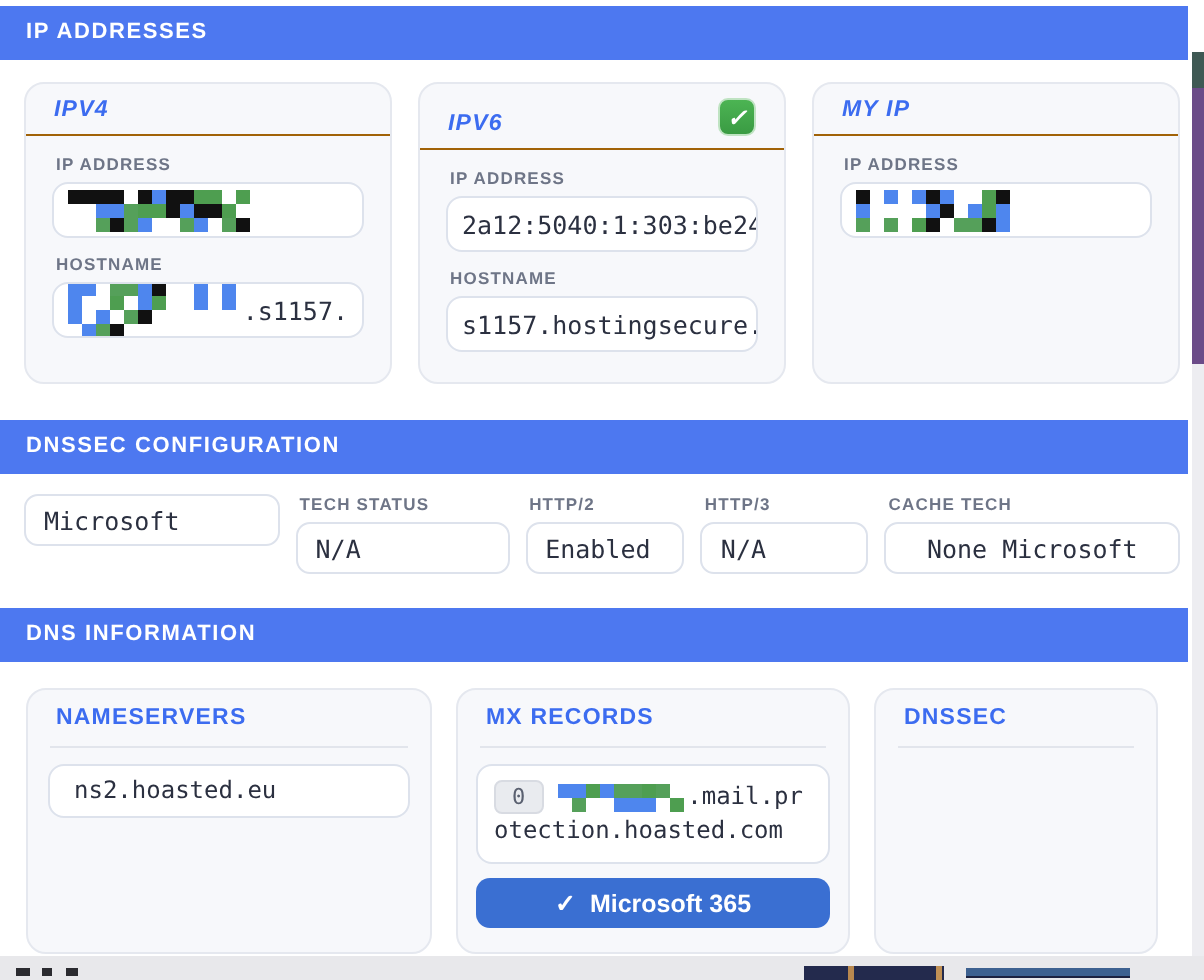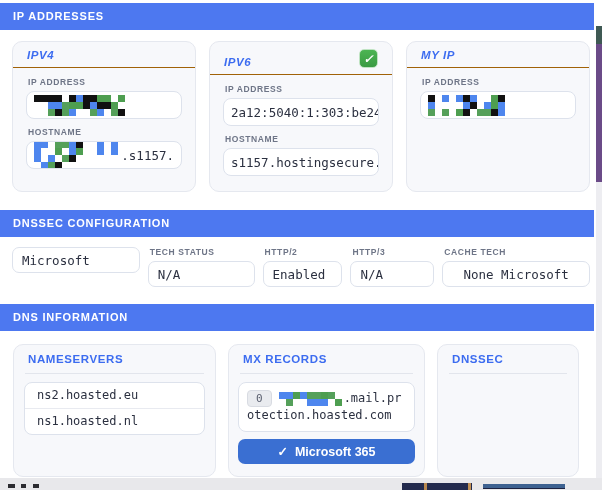--- a/index.html
+++ b/index.html
@@ -342,21 +342,20 @@
 <div class="bar bar3">DNS INFORMATION</div>
 
 <div class="cards-row row2">
 
   <div class="card card-ns">
     <div class="card-head-inset">
       <span class="card-title">NAMESERVERS</span>
     </div>
     <div class="list-box">
       <div class="list-item">ns2.hoasted.eu</div>
-      <div class="list-item">ns1.hoasted.nl</div>
     </div>
   </div>
 
   <div class="card card-mx">
     <div class="card-head-inset">
       <span class="card-title">MX RECORDS</span>
     </div>
     <div class="mx-box">
       <span class="prio-badge">0</span><span class="mosaic" style="width: 63px;">
           <i style="background: rgb(78, 134, 238);"></i>

